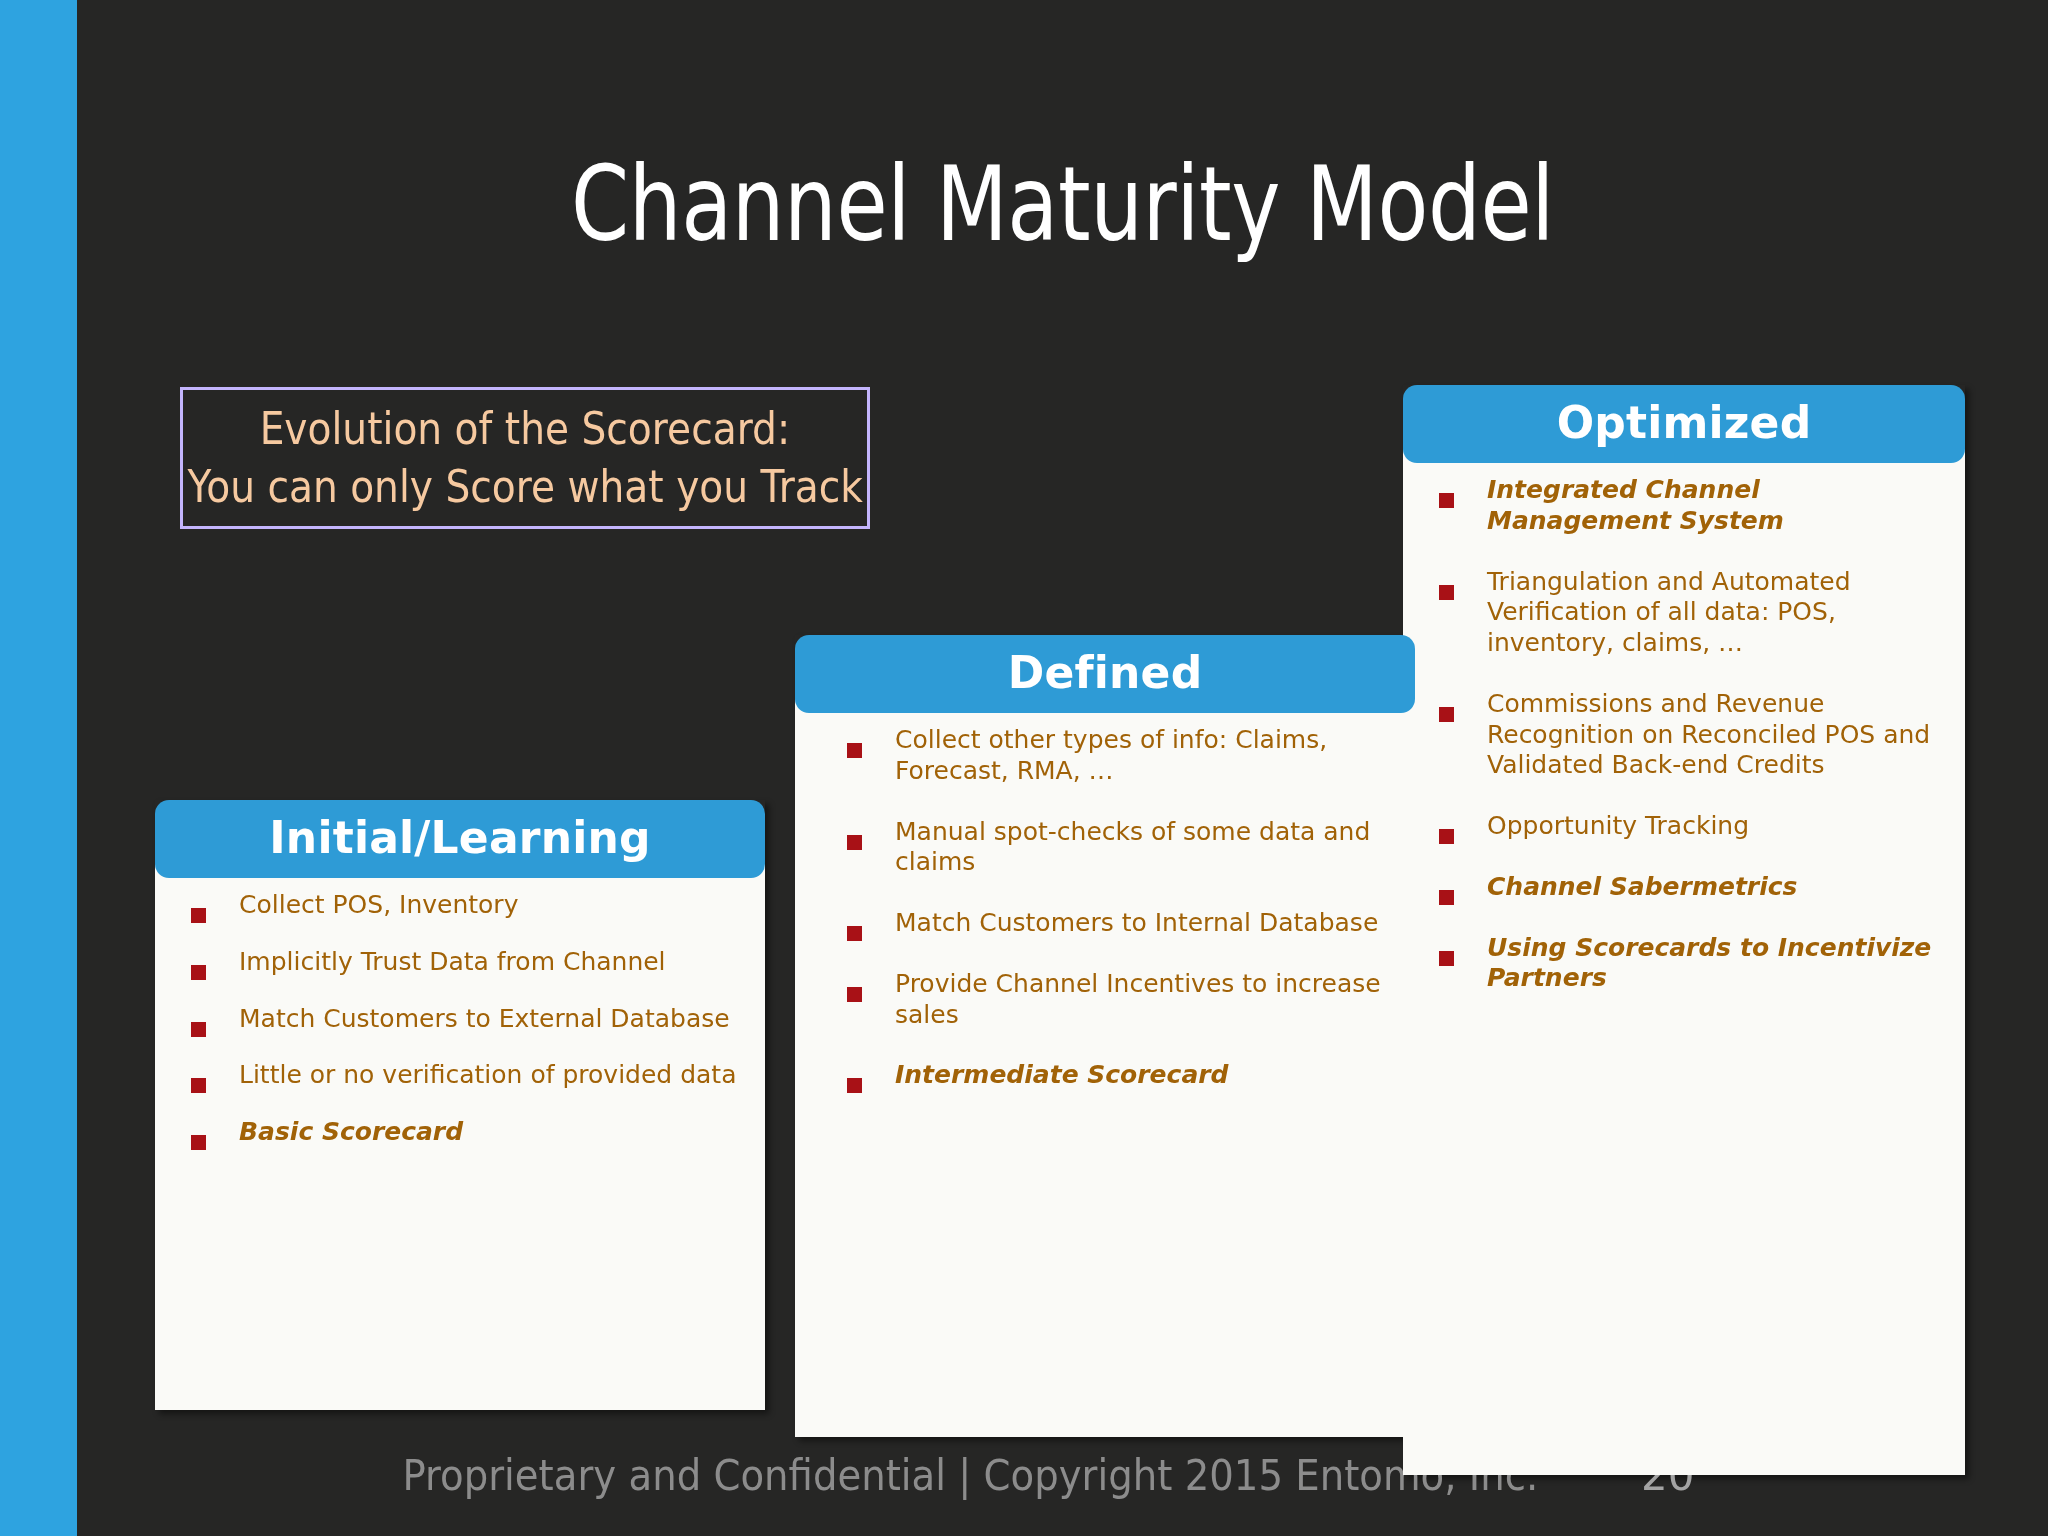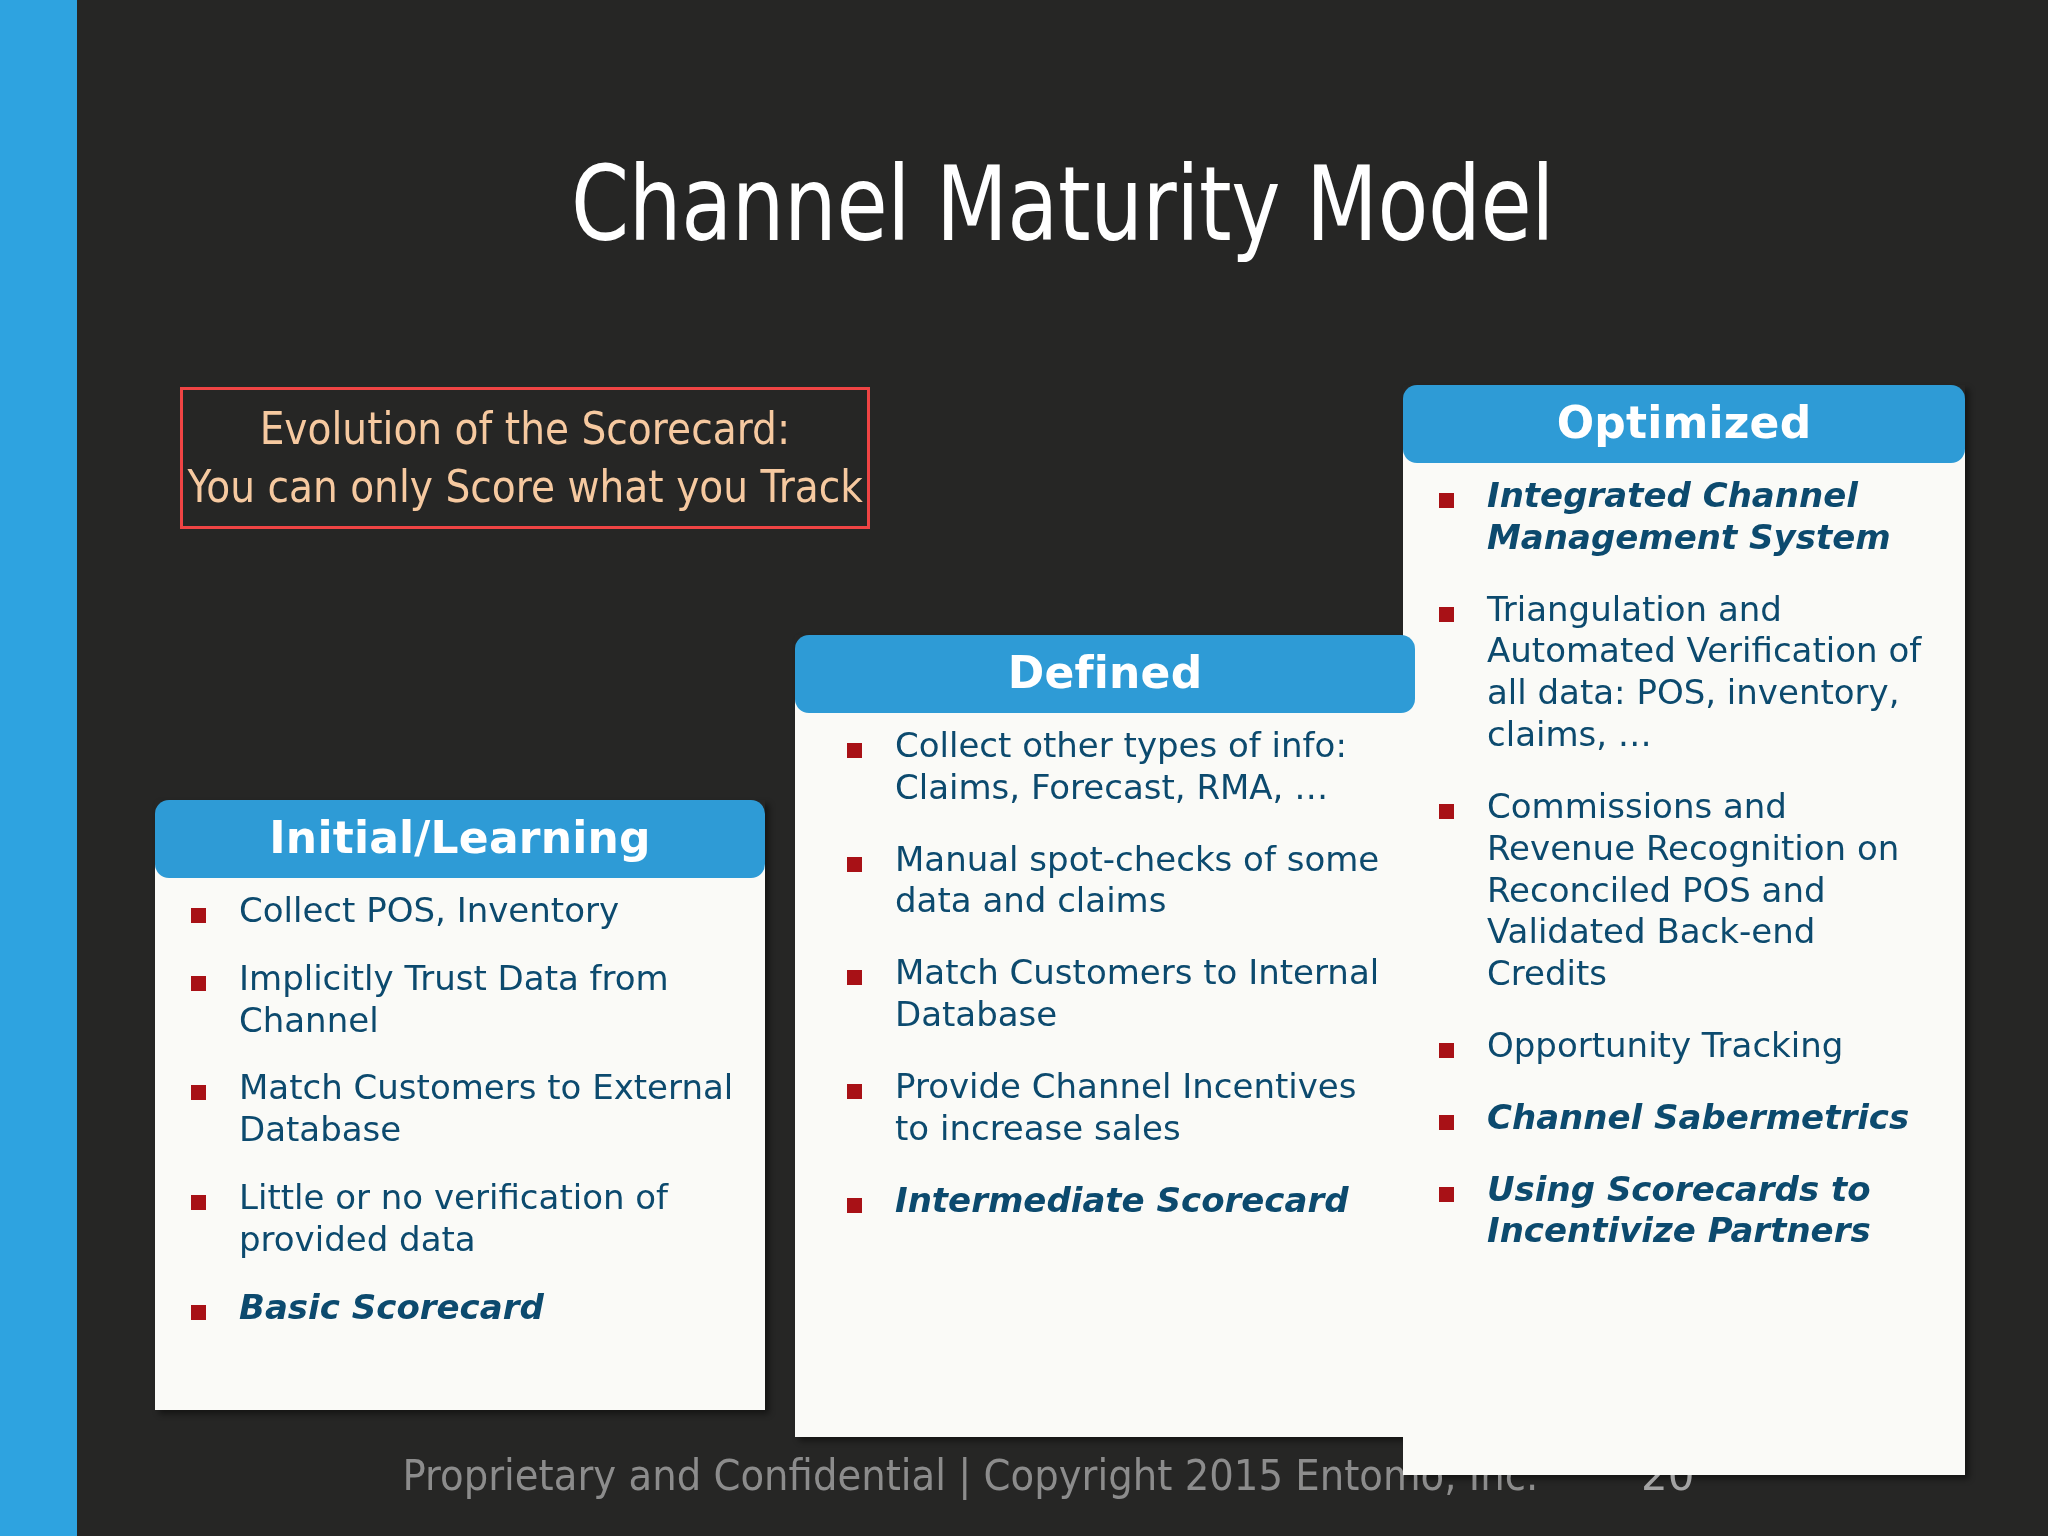--- a/index.html
+++ b/index.html
@@ -41,21 +41,21 @@
     transform-origin: center top;
     white-space: nowrap;
   }
   
   .callout-box {
     position: absolute;
     left: 180px;
     top: 387px;
     width: 690px;
     height: 142px;
-    border: 3px solid #ef4444;
+    border: 3px solid #c4b5fd;
     box-sizing: border-box;
     display: flex;
     flex-direction: column;
     align-items: center;
     justify-content: center;
   }
   .callout-line {
     color: #F6C9A0;
     font-size: 45px;
     line-height: 1.30;
@@ -90,22 +90,22 @@
     z-index: 1;
   }
   ul.bullets {
     list-style: none;
     margin: 0;
     padding: 0;
   }
   ul.bullets > li {
     position: relative;
     padding-left: 62px;
-    color: #0c4a6e;
-    font-size: 34px;
+    color: #a16207;
+    font-size: 25px;
     line-height: 1.23;
     margin-bottom: 26px;
   }
   ul.bullets > li:last-child { margin-bottom: 4px; }
   ul.bullets > li::before {
     content: "";
     position: absolute;
     left: 14px;
     top: 18px;
     width: 15px;

